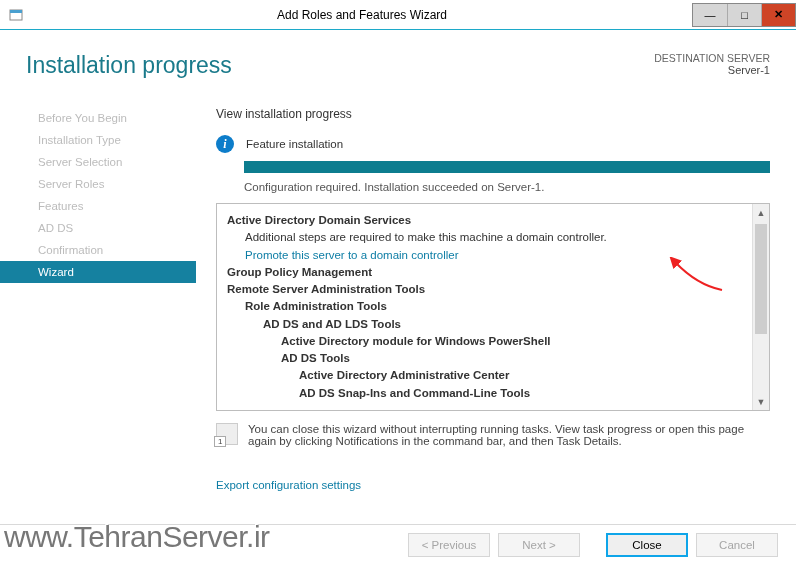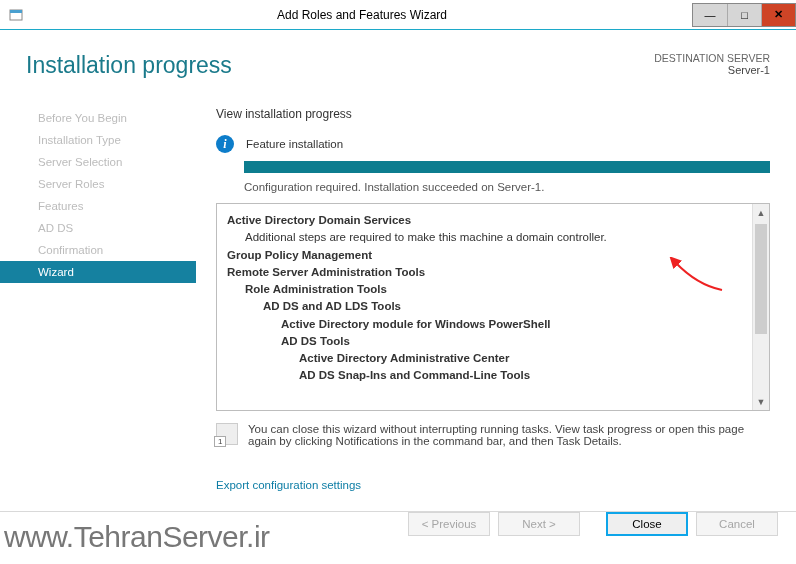--- a/index.html
+++ b/index.html
@@ -51,21 +51,21 @@
 
 .arrow { position: absolute; left: 440px; top: 45px; pointer-events: none; }
 
 .note { display: flex; gap: 10px; margin-top: 12px; font-size: 11.5px; color: #444; }
 .note-icon { width: 22px; height: 22px; background: #eee; border: 1px solid #ccc; position: relative; flex-shrink: 0; }
 .note-icon::after { content: "1"; position: absolute; bottom: -3px; left: -3px; font-size: 8px; background: #fff; border: 1px solid #aaa; padding: 0 3px; }
 
 .export { margin-top: 32px; color: #0d7da5; cursor: pointer; font-size: 11.5px; }
 
 
-.footer { position: absolute; bottom: 0; left: 0; right: 0; height: 53px; border-top: 1px solid #d9d9d9; display: flex; align-items: flex-start; justify-content: flex-end; gap: 8px; padding: 0 18px; background: #fff; }
+.footer { position: absolute; bottom: 0; left: 0; right: 0; height: 40px; border-top: 1px solid #d9d9d9; display: flex; align-items: center; justify-content: flex-end; gap: 8px; padding: 0 18px; background: #fff; }
 .btn { min-width: 82px; height: 24px; font-size: 11.5px; border: 1px solid #adadad; background: #efefef; cursor: pointer; }
 .btn:disabled { color: #a6a6a6; background: #f5f5f5; border-color: #d6d6d6; cursor: default; }
 .btn.primary { border: 2px solid #0ea5e9; }
 
 .watermark { position: absolute; bottom: 10px; left: 4px; font-size: 30px; color: #777; font-family: Arial; letter-spacing: -0.5px; text-shadow: 1px 1px 0 #fff, -1px -1px 0 #fff; pointer-events: none; }
 </style>
 </head>
 <body>
 
 <div class="titlebar">
@@ -110,20 +110,21 @@
       <div class="info-icon">i</div>
       <div>Feature installation</div>
     </div>
     <div class="progress"></div>
     <div class="status">Configuration required. Installation succeeded on Server-1.</div>
 
     <div class="details-box">
       <div class="details-content" style="position:relative;">
         <div class="bold">Active Directory Domain Services</div>
         <div class="indent1">Additional steps are required to make this machine a domain controller.</div>
+        <div class="indent1 link">Promote this server to a domain controller</div>
         <div class="bold">Group Policy Management</div>
         <div class="bold">Remote Server Administration Tools</div>
         <div class="bold indent1">Role Administration Tools</div>
         <div class="bold indent2">AD DS and AD LDS Tools</div>
         <div class="bold indent3">Active Directory module for Windows PowerShell</div>
         <div class="bold indent3">AD DS Tools</div>
         <div class="bold indent4">Active Directory Administrative Center</div>
         <div class="bold indent4">AD DS Snap-Ins and Command-Line Tools</div>
 
         <svg class="arrow" width="60" height="40">

